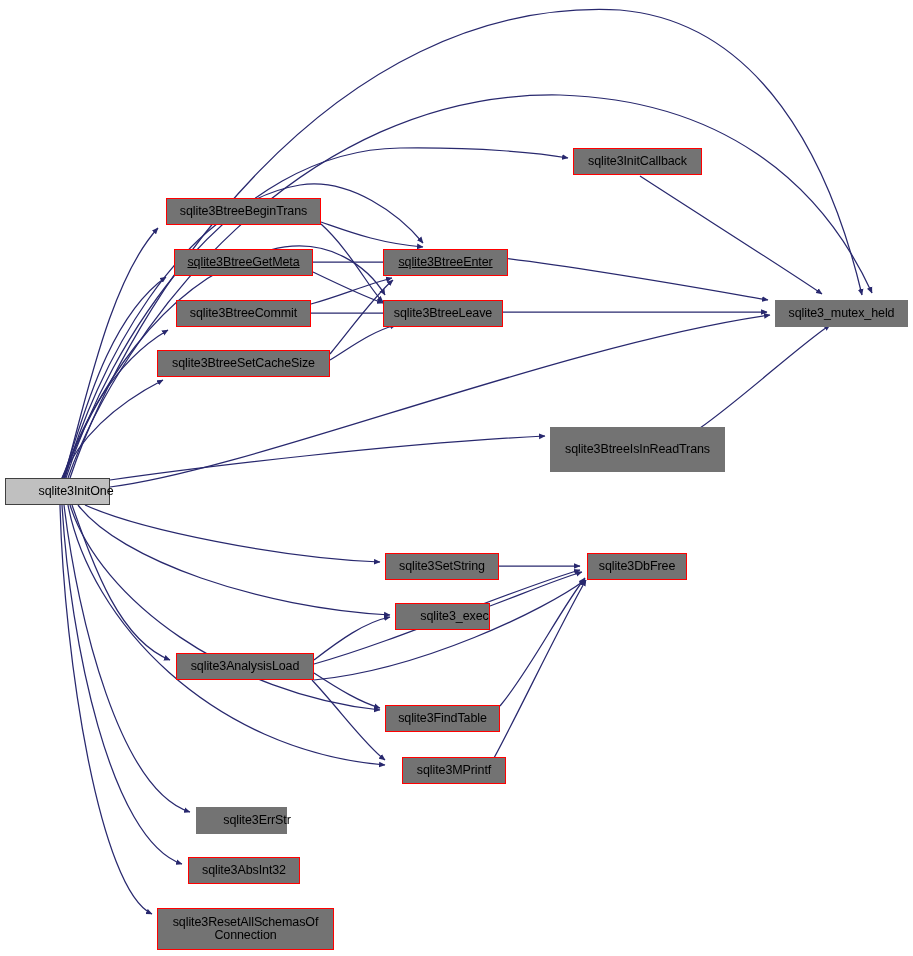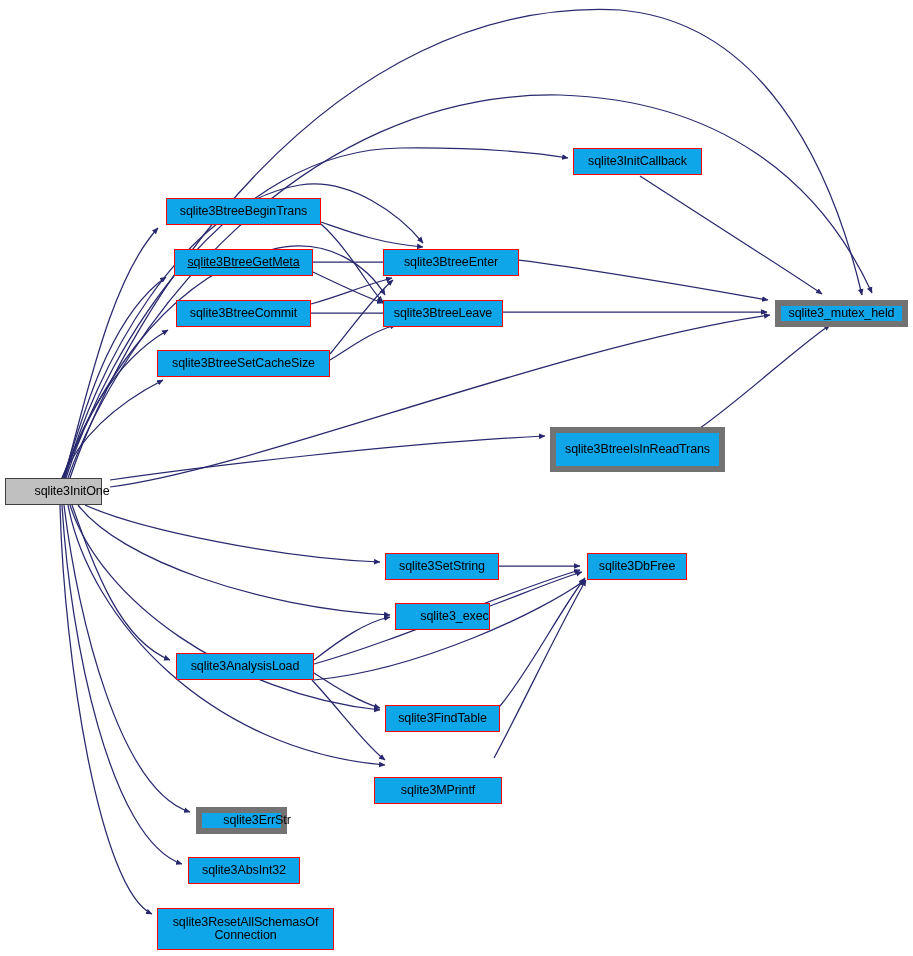--- a/index.html
+++ b/index.html
@@ -29,21 +29,21 @@
   .node {
     position: absolute;
     box-sizing: border-box;
     display: flex;
     align-items: center;
     justify-content: center;
     text-align: center;
     font-size: 12.5px;
     line-height: 13px;
     color: #000000;
-    background: #0ea5e9;
+    background: #737373;
     border: 1px solid #ff0000;
     letter-spacing: -0.1px;
     z-index: 5;
     white-space: pre-line;
   }
   .node.plain {
     border: 6px solid #737373;
   }
   .node.root {
     border: 1px solid #404040;
@@ -97,34 +97,34 @@
         <path d="M314,664 C400,640 510,590 580,570" fill="none" stroke="#28286e" stroke-width="1.25" marker-end="url(#arrow)"></path>
         <path d="M314,673 C340,690 360,702 380,708" fill="none" stroke="#28286e" stroke-width="1.25" marker-end="url(#arrow)"></path>
         <path d="M312,680 C340,710 365,745 385,760" fill="none" stroke="#28286e" stroke-width="1.25" marker-end="url(#arrow)"></path>
         <path d="M314,680 C420,670 545,610 585,580" fill="none" stroke="#28286e" stroke-width="1.25" marker-end="url(#arrow)"></path>
         <path d="M490,606 C520,595 555,580 582,572" fill="none" stroke="#28286e" stroke-width="1.25" marker-end="url(#arrow)"></path>
         <path d="M500,706 C530,670 560,610 585,578" fill="none" stroke="#28286e" stroke-width="1.25" marker-end="url(#arrow)"></path>
         <path d="M494,758 C520,710 560,625 586,580" fill="none" stroke="#28286e" stroke-width="1.25" marker-end="url(#arrow)"></path>
       </g>
   </svg>
   <div id="node-layer">
-      <div class="node root" style="left: 5px; top: 478px; width: 97px; height: 27px; padding-left: 37px;">sqlite3InitOne</div>
+      <div class="node root" style="left: 5px; top: 478px; width: 105px; height: 27px; padding-left: 37px;">sqlite3InitOne</div>
       <div class="node " style="left: 573px; top: 148px; width: 129px; height: 27px;">sqlite3InitCallback</div>
       <div class="node " style="left: 166px; top: 198px; width: 155px; height: 27px;">sqlite3BtreeBeginTrans</div>
       <div class="node " style="left: 174px; top: 249px; width: 139px; height: 27px; text-decoration: underline;">sqlite3BtreeGetMeta</div>
       <div class="node " style="left: 176px; top: 300px; width: 135px; height: 27px;">sqlite3BtreeCommit</div>
       <div class="node " style="left: 157px; top: 350px; width: 173px; height: 27px;">sqlite3BtreeSetCacheSize</div>
-      <div class="node " style="left: 383px; top: 249px; width: 136px; height: 27px;">sqlite3BtreeEnter</div>
+      <div class="node " style="left: 383px; top: 249px; width: 125px; height: 27px; text-decoration: underline;">sqlite3BtreeEnter</div>
       <div class="node " style="left: 383px; top: 300px; width: 120px; height: 27px;">sqlite3BtreeLeave</div>
       <div class="node plain" style="left: 775px; top: 300px; width: 133px; height: 27px;">sqlite3_mutex_held</div>
       <div class="node plain" style="left: 550px; top: 427px; width: 175px; height: 45px;">sqlite3BtreeIsInReadTrans</div>
       <div class="node " style="left: 385px; top: 553px; width: 114px; height: 27px;">sqlite3SetString</div>
       <div class="node " style="left: 587px; top: 553px; width: 100px; height: 27px;">sqlite3DbFree</div>
       <div class="node " style="left: 395px; top: 603px; width: 95px; height: 27px; padding-left: 24px;">sqlite3_exec</div>
       <div class="node " style="left: 176px; top: 653px; width: 138px; height: 27px;">sqlite3AnalysisLoad</div>
       <div class="node " style="left: 385px; top: 705px; width: 115px; height: 27px;">sqlite3FindTable</div>
-      <div class="node " style="left: 374px; top: 757px; width: 128px; height: 27px; margin-top: 20px;">sqlite3MPrintf</div>
+      <div class="node " style="left: 402px; top: 757px; width: 104px; height: 27px;">sqlite3MPrintf</div>
       <div class="node plain" style="left: 196px; top: 807px; width: 91px; height: 27px; padding-left: 31px;">sqlite3ErrStr</div>
       <div class="node " style="left: 188px; top: 857px; width: 112px; height: 27px;">sqlite3AbsInt32</div>
       <div class="node " style="left: 157px; top: 908px; width: 177px; height: 42px;">sqlite3ResetAllSchemasOf
 Connection</div>
     </div>
 </div>
 
 </body></html>

